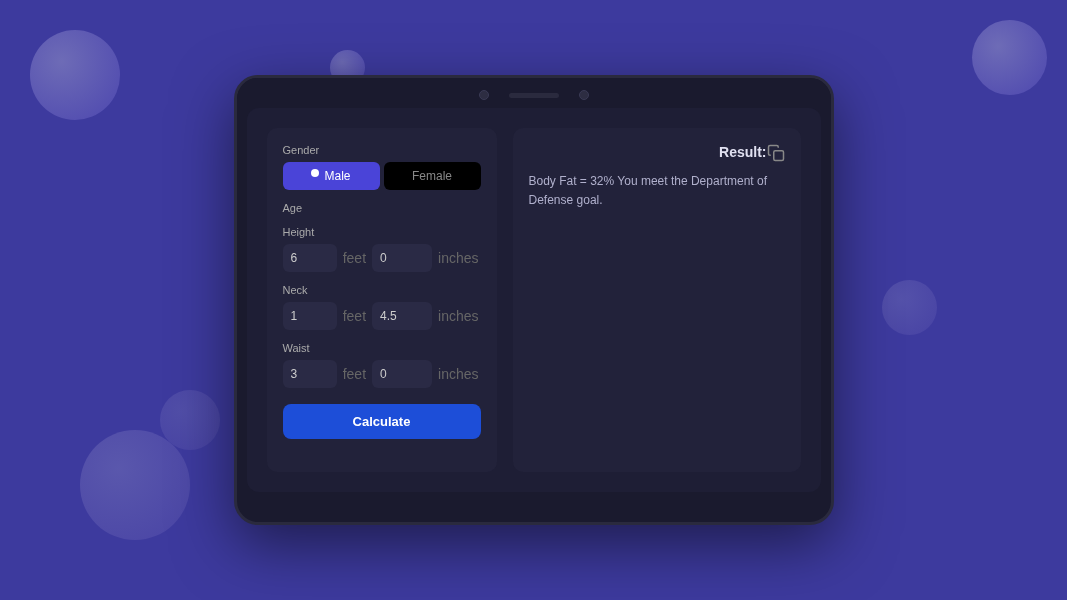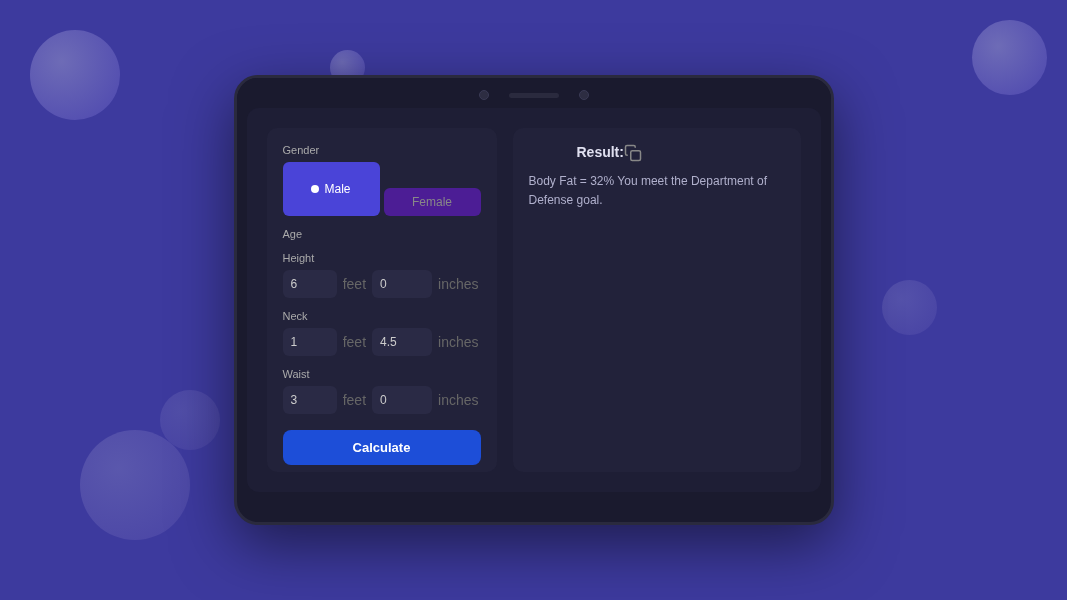--- a/index.html
+++ b/index.html
@@ -118,34 +118,32 @@
 
     .gender-btn {
       flex: 1;
       padding: 7px 10px;
       border-radius: 6px;
       border: none;
       cursor: pointer;
       font-size: 12px;
       font-weight: 500;
       display: flex;
-      align-items: center;
       justify-content: center;
       gap: 5px;
     }
 
     .gender-btn.active {
       background: #4a44d8;
       color: #fff;
     }
 
     .gender-btn.inactive {
-      background: #4c1d95;
+      background: #000000;
       color: #888;
-      margin-top: 26px;
     }
 
     .radio-dot {
       width: 8px;
       height: 8px;
       border-radius: 50%;
       background: #fff;
       border: 2px solid rgba(255,255,255,0.5);
     }
 
@@ -205,21 +203,21 @@
     .result-panel {
       background: #22223a;
       border-radius: 10px;
       padding: 16px;
       flex: 1;
       position: relative;
     }
 
     .result-header {
       display: flex;
-      justify-content: flex-start;
+      justify-content: flex-end;
       align-items: flex-start;
       margin-bottom: 10px;
       margin-left: 48px;
     }
 
     .result-title {
       color: #e0e0f0;
       font-size: 14px;
       font-weight: 600;
     }

